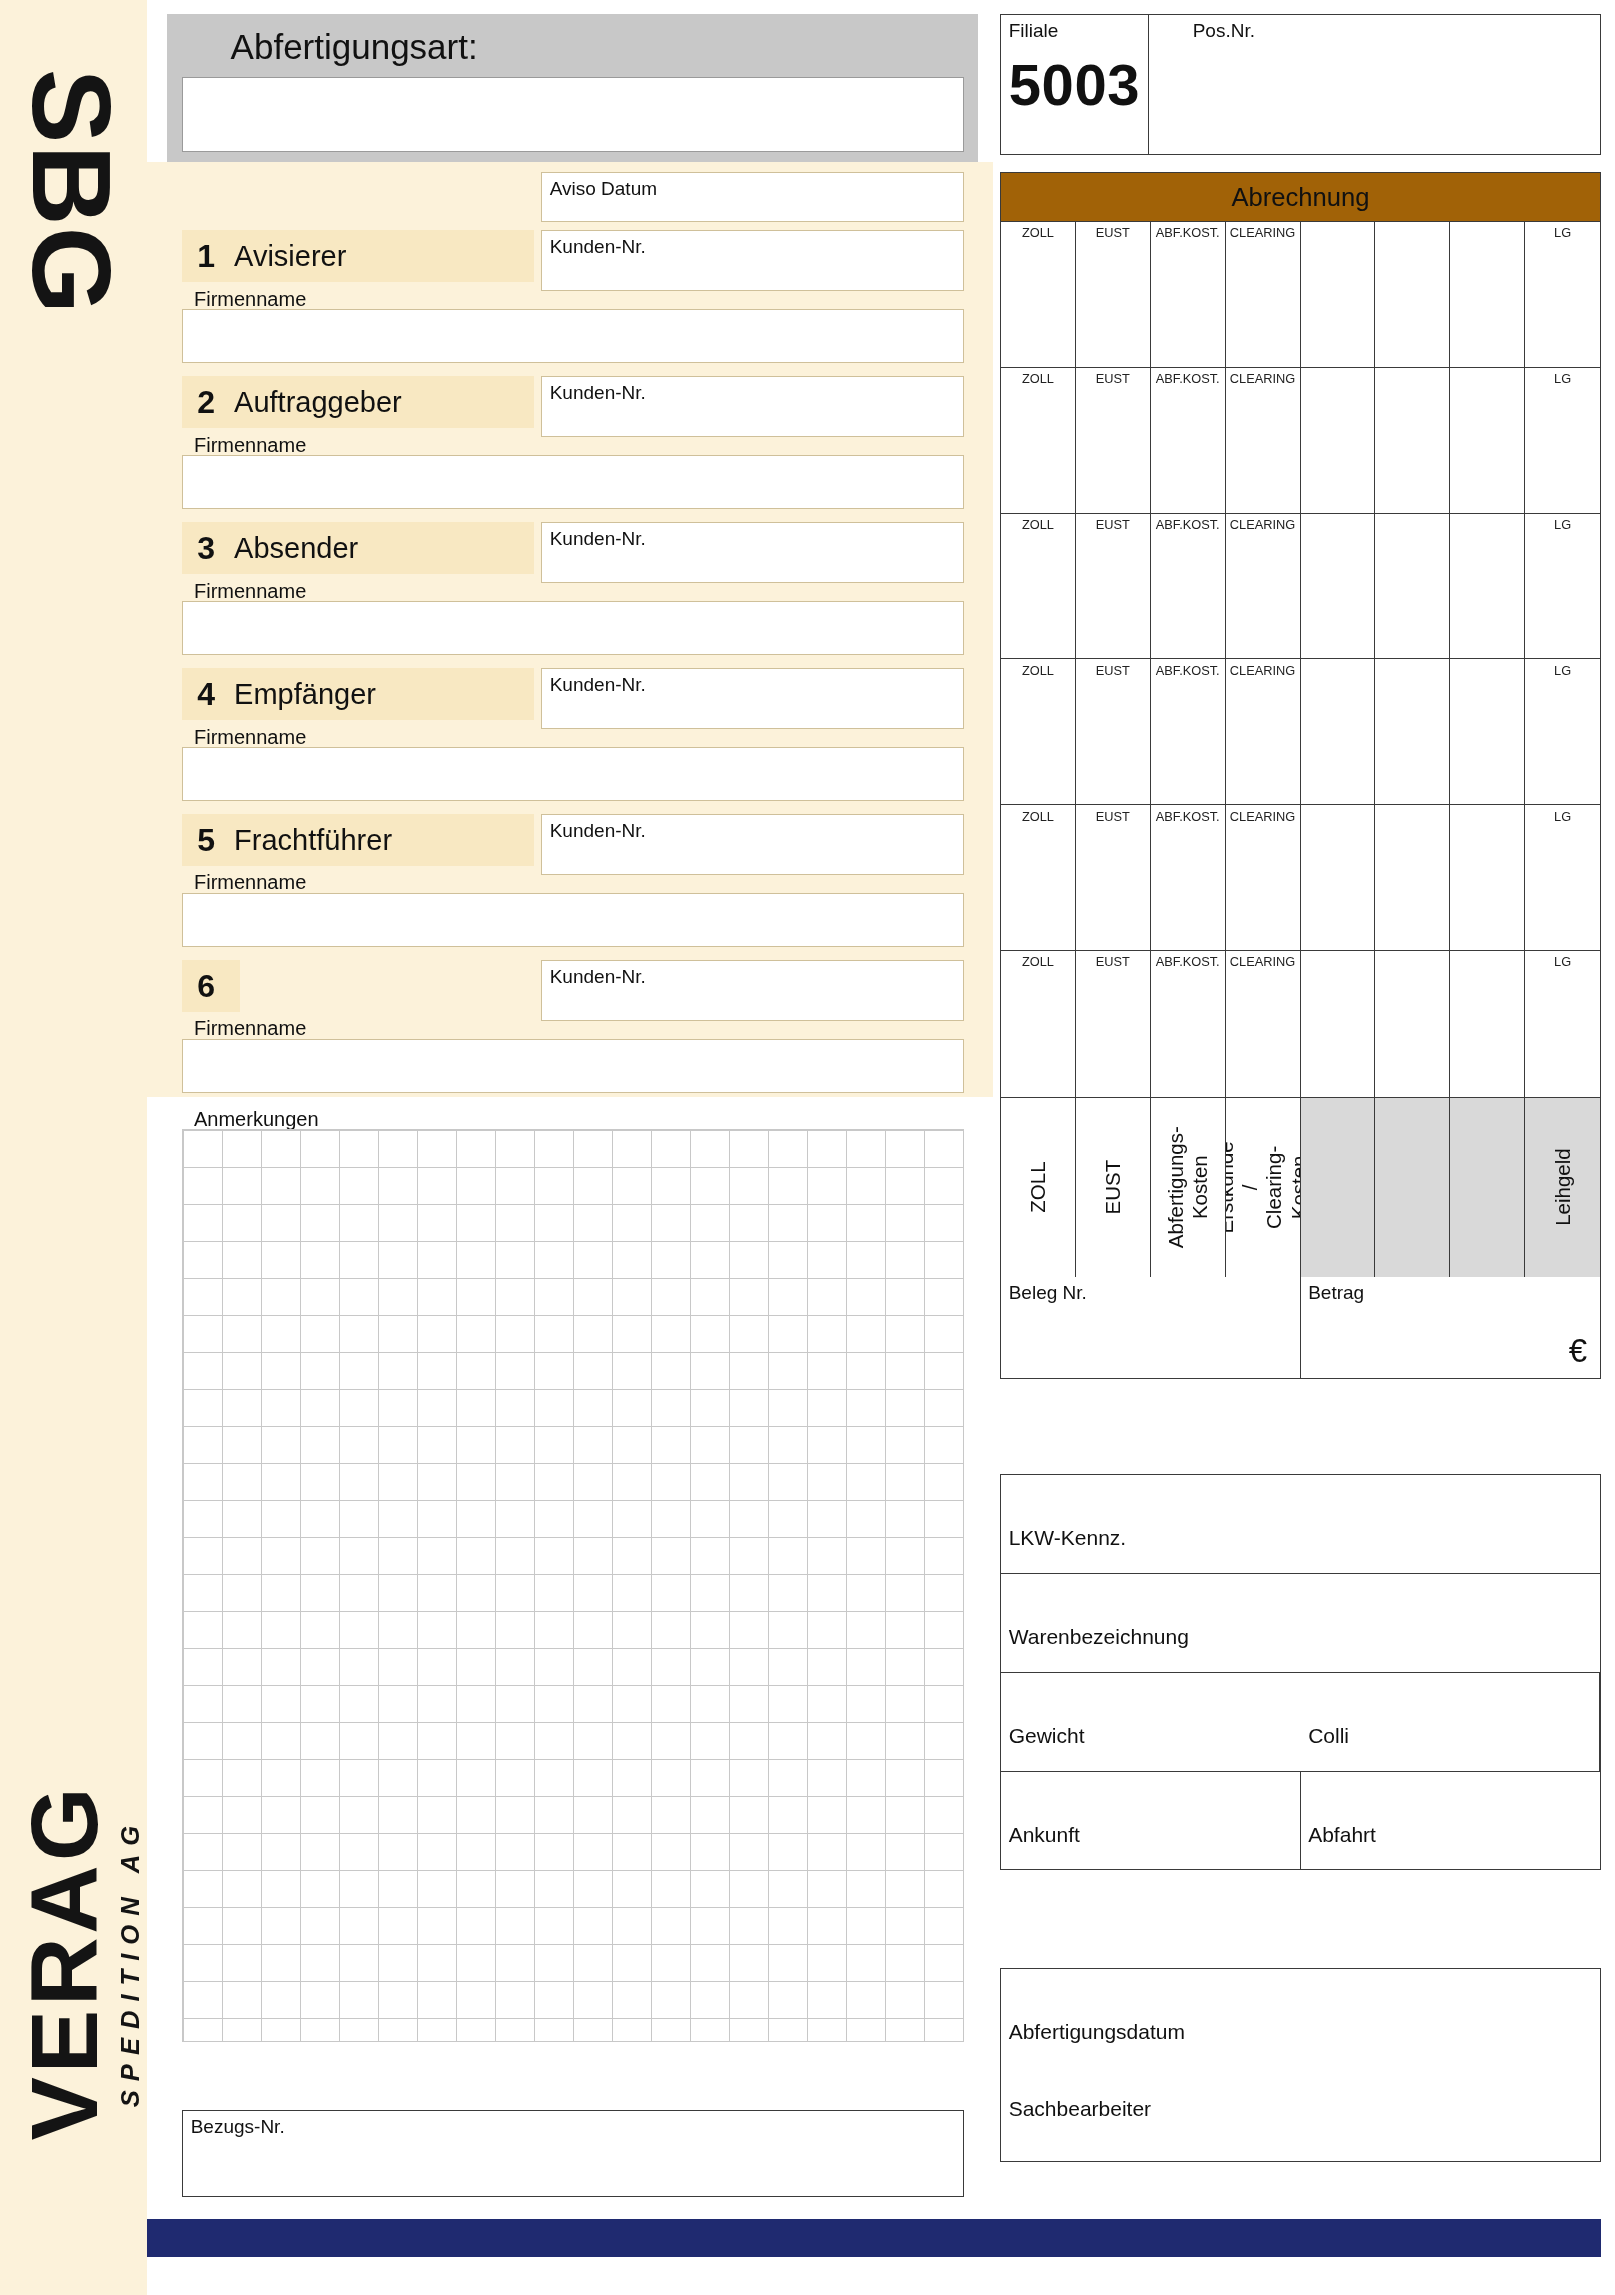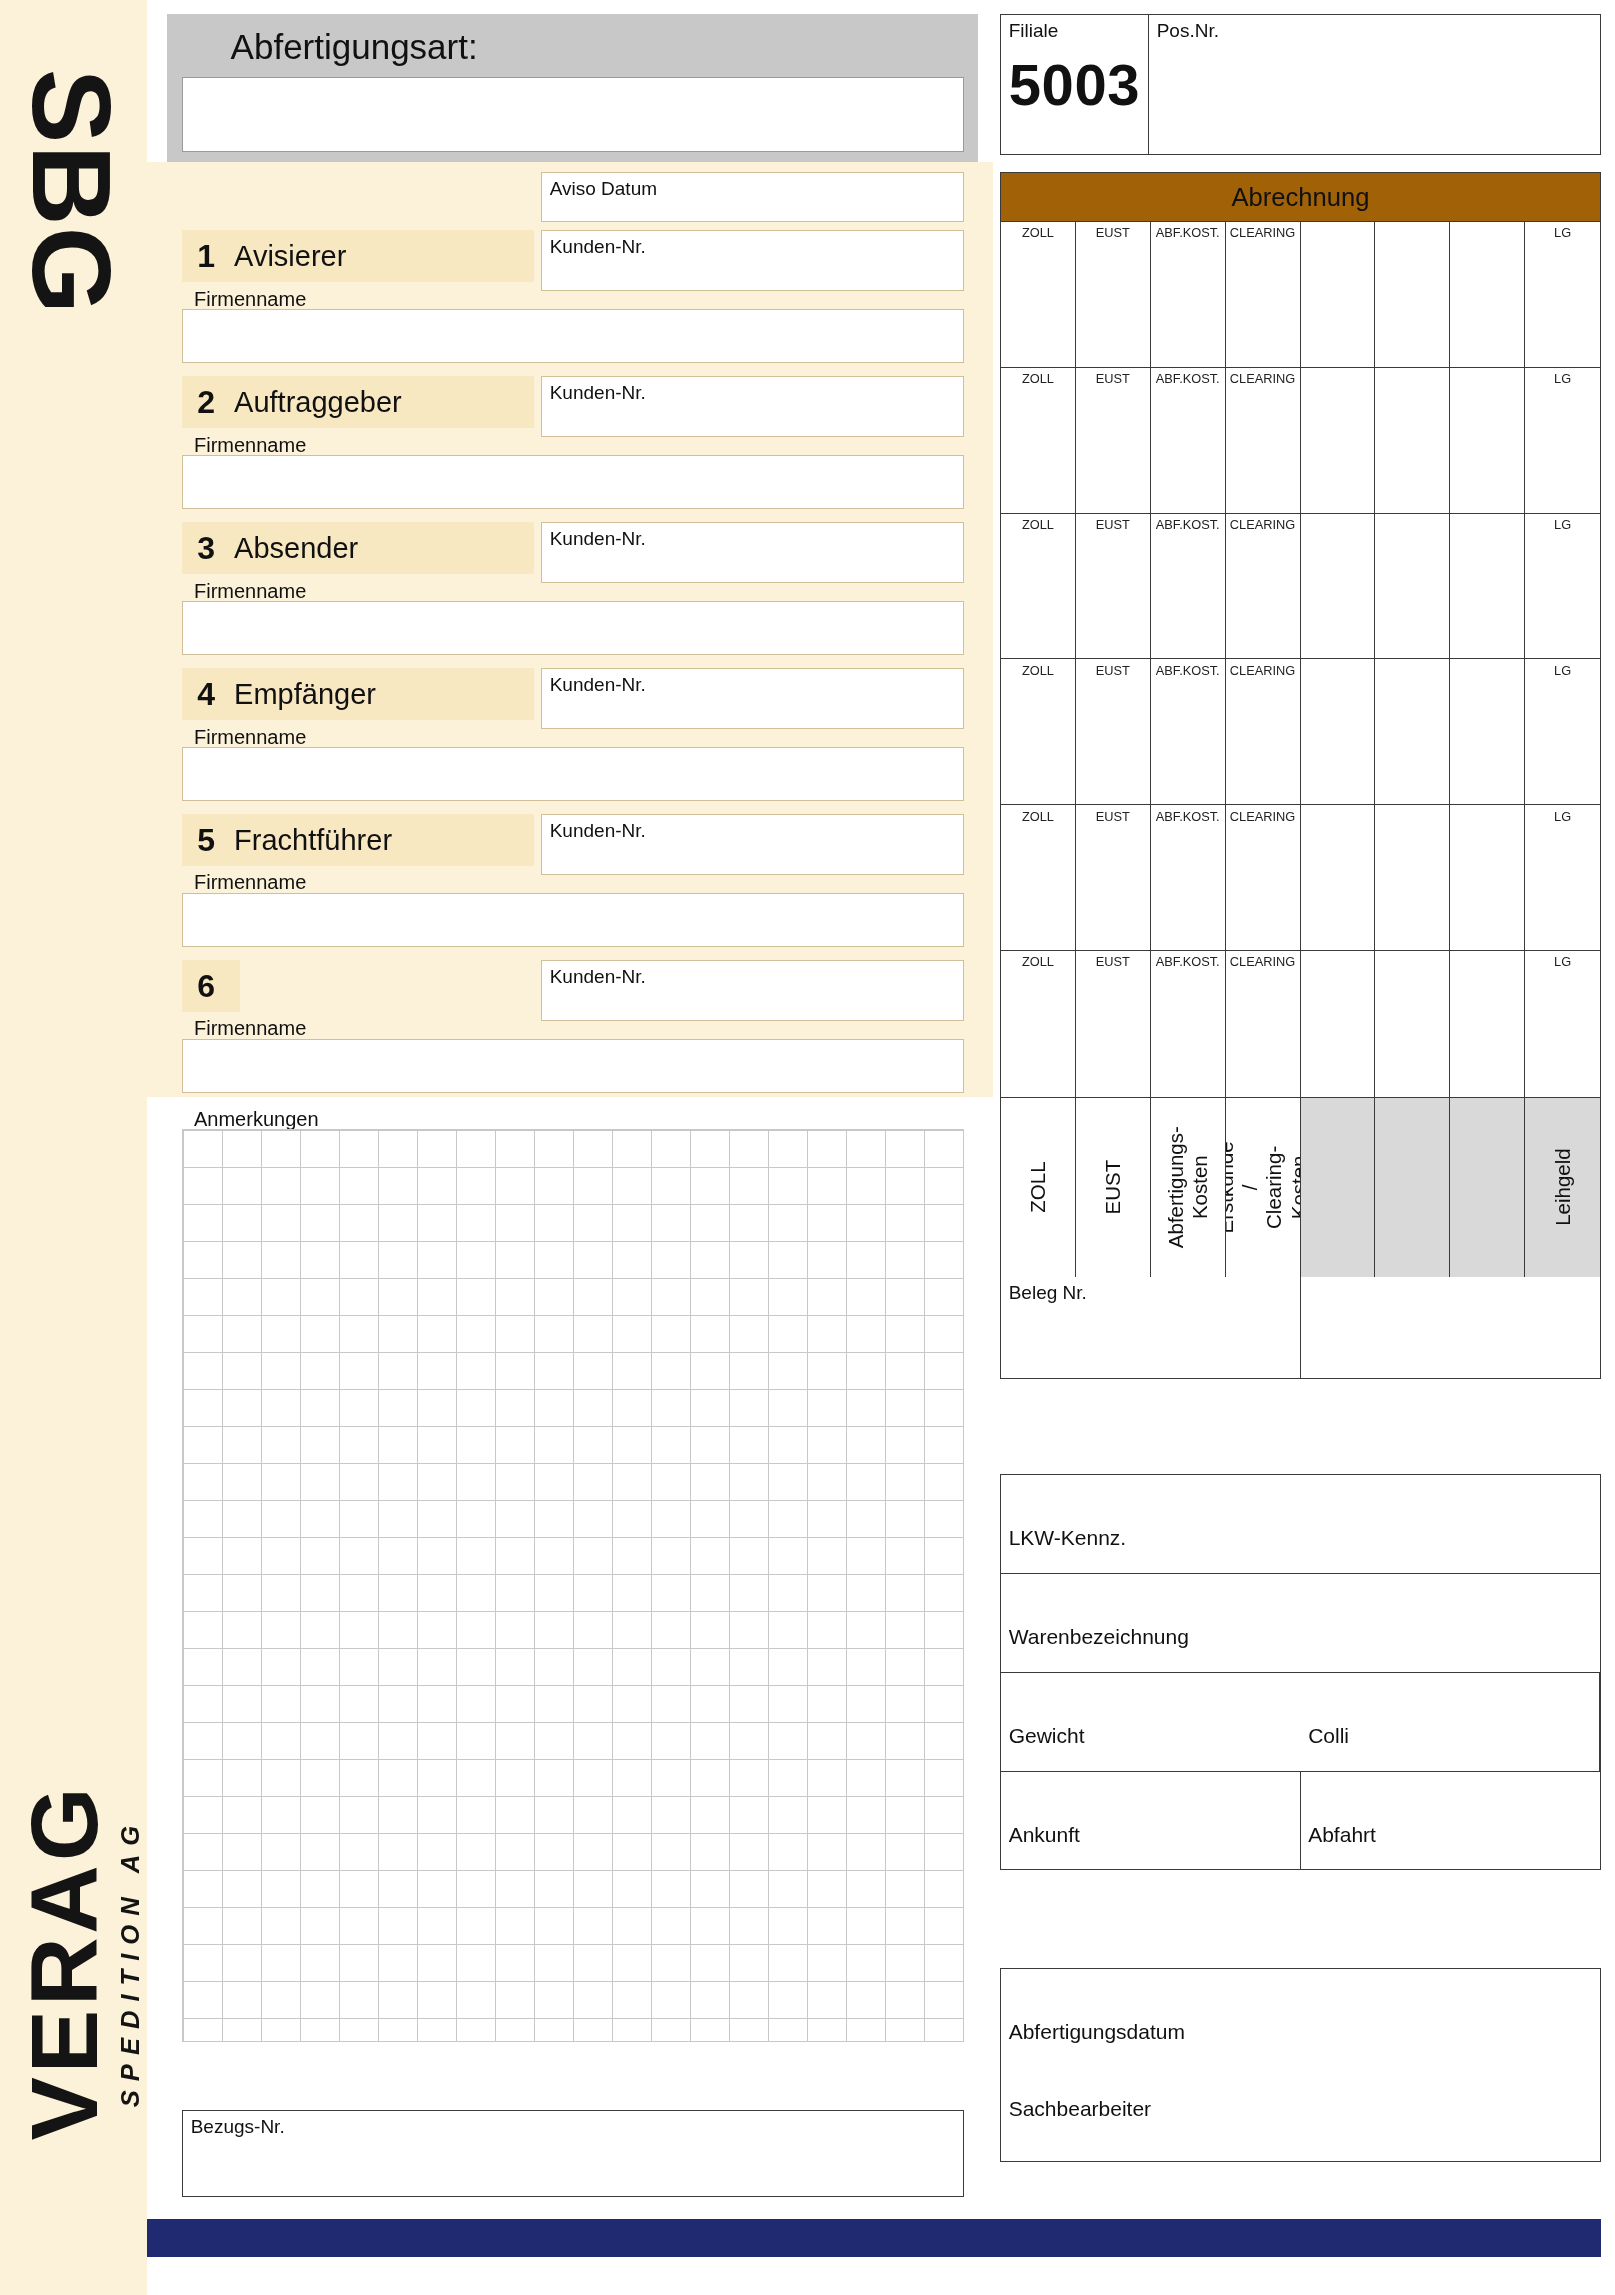--- a/index.html
+++ b/index.html
@@ -17,21 +17,21 @@
   .verag { font-size:95px; font-weight:900; line-height:96px; letter-spacing:3.8px; color:#141414; }
   .verag-sub { font-size:25.6px; font-weight:bold; font-style:italic; letter-spacing:9px; color:#141414; margin-top:3.8px; }
 
   
   .gray-box { position:absolute; left:167px; top:14px; width:811px; height:148px; background:#c8c8c8; }
   .gray-label { position:absolute; left:16.6px; top:12.8px; font-size:35px;margin-left:47px; }
   .gray-input { position:absolute; left:14.7px; top:63px; width:782px; height:75px; background:#fff; border:0.6px solid #9a9a9a; }
 
   
   .filiale-box { position:absolute; left:1000px; top:14px; width:601px; height:141px;
-                 border:1.9px solid #3a3a3a; background:#fff; display:flex; }
+                 border:1.9px solid #3a3a3a; background:#fff; display:flex;gap:36px; }
   .filiale-cell { width:148px; border-right:1.9px solid #3a3a3a; }
   .pos-cell { flex:1; }
   .small-label { display:block; font-size:19px; padding:5.1px 0 0 7.7px; }
   .filiale-value { font-size:58px; font-weight:bold; padding-left:7.7px; margin-top:9px; letter-spacing:0.6px; }
 
   
   .cream-panel { position:absolute; left:147px; top:162px; width:846px; height:935px; background:#fcf2da; }
 
   .field-label { display:block; font-size:19px; padding:4.5px 0 0 7.7px; }
   .aviso-box { position:absolute; left:541px; top:172px; width:423px; height:50px;
@@ -370,20 +370,24 @@
       </div>
       <div class="foot-cell gray">
         <div class="rot">Leihgeld</div>
       </div>
     </div>
 
   <div class="beleg-row">
     <div class="beleg-cell">
       <span class="field-label">Beleg Nr.</span>
     </div>
+    <div class="betrag-cell">
+      <span class="field-label">Betrag</span>
+      <span class="euro">€</span>
+    </div>
   </div>
 
   <div class="anm-label">Anmerkungen</div>
   <div class="anm-grid"></div>
 
   <div class="dbox lkw">
     <span class="field-label">LKW-Kennz.</span>
   </div>
   <div class="dbox waren">
     <span class="field-label">Warenbezeichnung</span>

